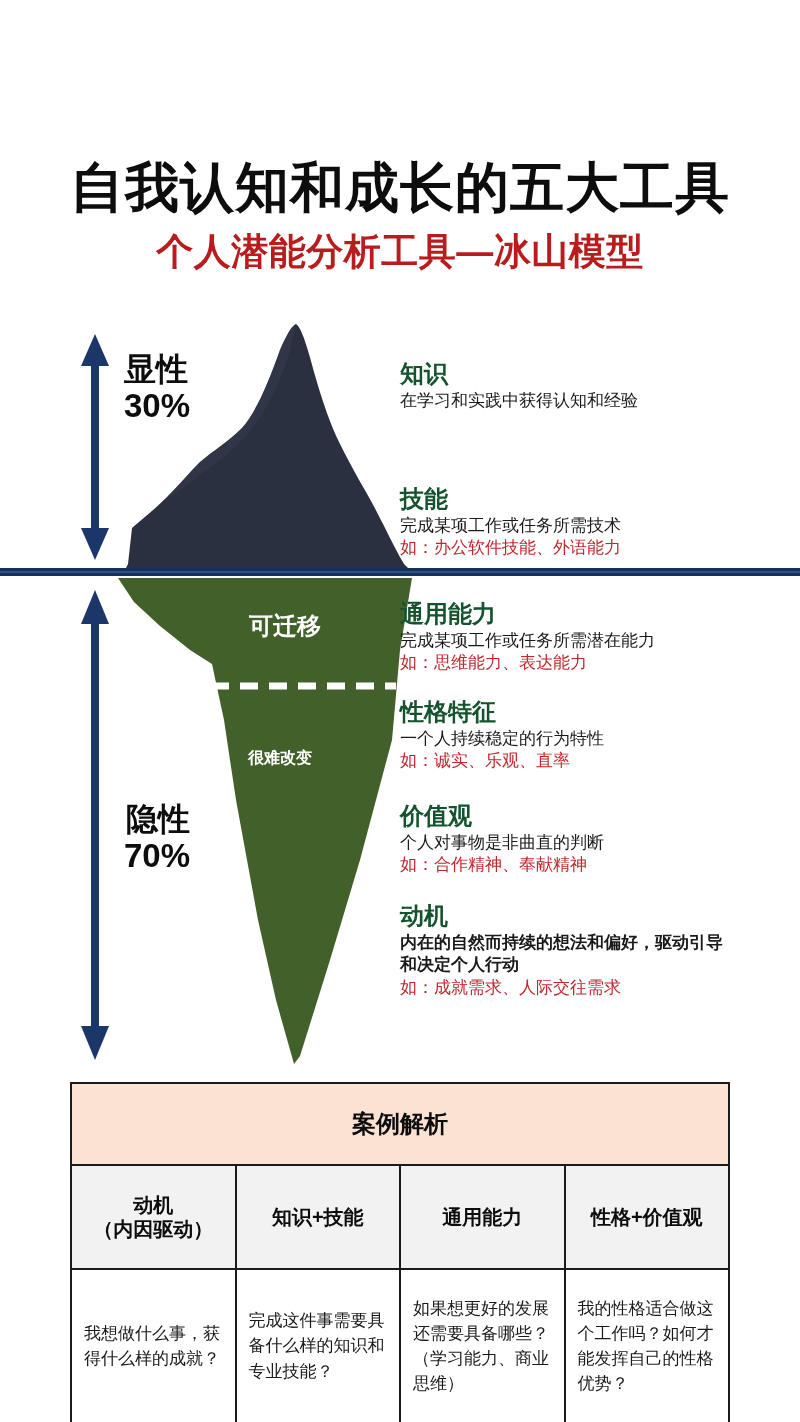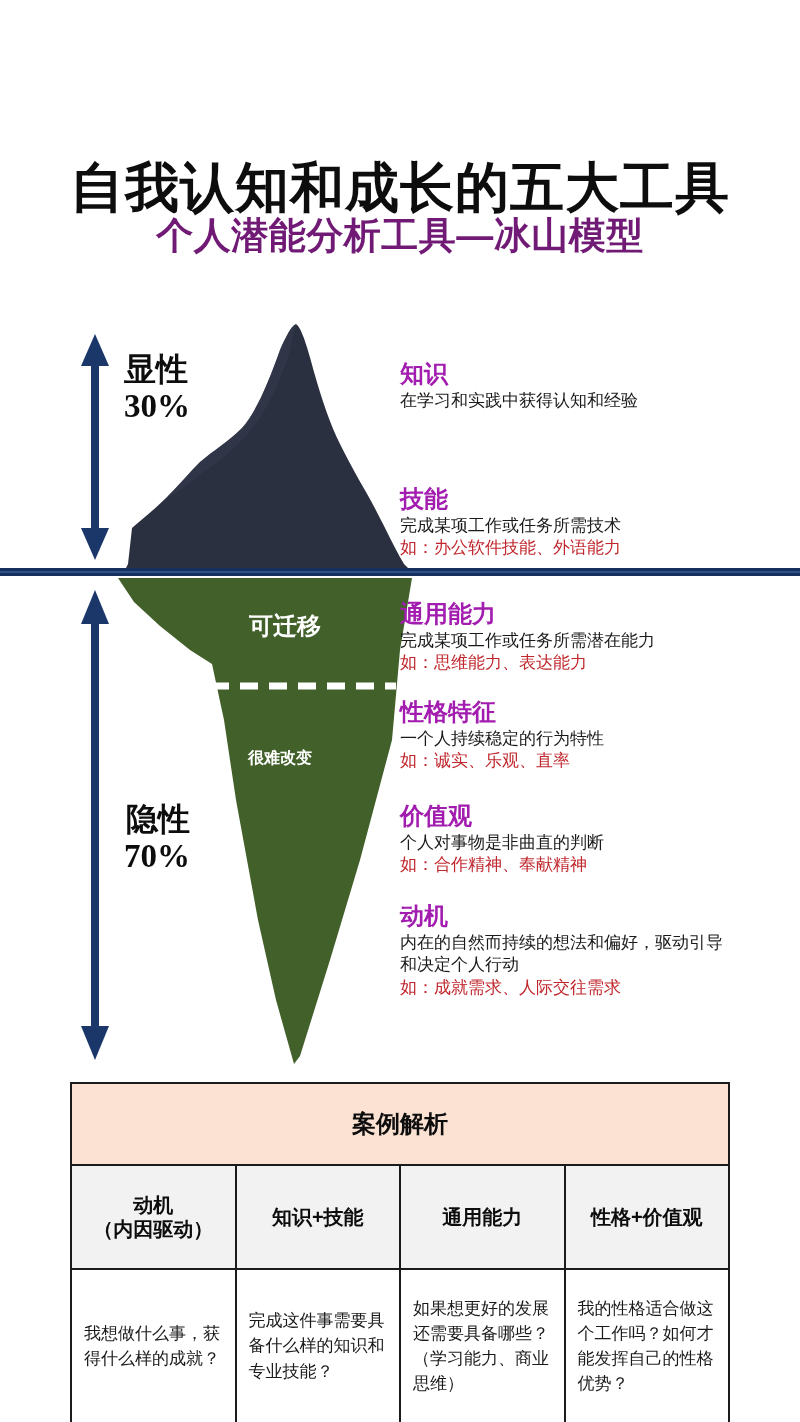--- a/index.html
+++ b/index.html
@@ -26,26 +26,26 @@
   }
   #main-title {
     font-size: 54px;
     font-weight: bold;
     letter-spacing: 1px;
     line-height: 1.08;
     color: #0d0d0d;
     white-space: nowrap;
   }
   #sub-title {
-    margin-top: 0;
+    margin-top: 16px;
     font-size: 37px;
     font-weight: bold;
     letter-spacing: 0.5px;
     line-height: 1.1;
-    color: #701a75;
+    color: #b91c1c;
     white-space: nowrap;
   }
 
   
   #diagram {
     position: absolute;
     top: 320px;
     left: 0;
     width: 800px;
     height: 760px;
@@ -84,21 +84,20 @@
   }
 
   
   .pct-block {
     position: absolute;
     text-align: left;
     font-weight: bold;
     color: #0d0d0d;
     line-height: 1.12;
     white-space: nowrap;
-    font-family: Liberation Serif, serif;
   }
   #pct-explicit {
     top: 32px;
     left: 124px;
     font-size: 32px;
   }
   #pct-implicit {
     top: 482px;
     left: 124px;
     font-size: 32px;
@@ -108,37 +107,37 @@
 
   
   .desc-block {
     position: absolute;
     left: 400px;
     width: 330px;
   }
   .desc-title {
     font-size: 24px;
     font-weight: bold;
-    color: #a21caf;
+    color: #14532d;
     line-height: 1.18;
     margin-bottom: 2px;
   }
   .desc-body {
     font-size: 17px;
     color: #1a1a1a;
     line-height: 1.30;
     white-space: nowrap;
   }
   .desc-eg {
     font-size: 17px;
     color: #c0272d;
     line-height: 1.30;
     white-space: nowrap;
   }
-  .desc-body.wrap, .desc-eg.wrap { white-space: normal; }
+  .desc-body.wrap, .desc-eg.wrap { white-space: normal; font-weight: bold; }
 
   #blk-knowledge { top: 40px; }
   #blk-skill     { top: 138px; margin-top: 27px; }
   #blk-general   { top: 280px; }
   #blk-character { top: 378px; }
   #blk-values    { top: 482px; }
   #blk-motive    { top: 582px; }
 
   
   #case-table {

